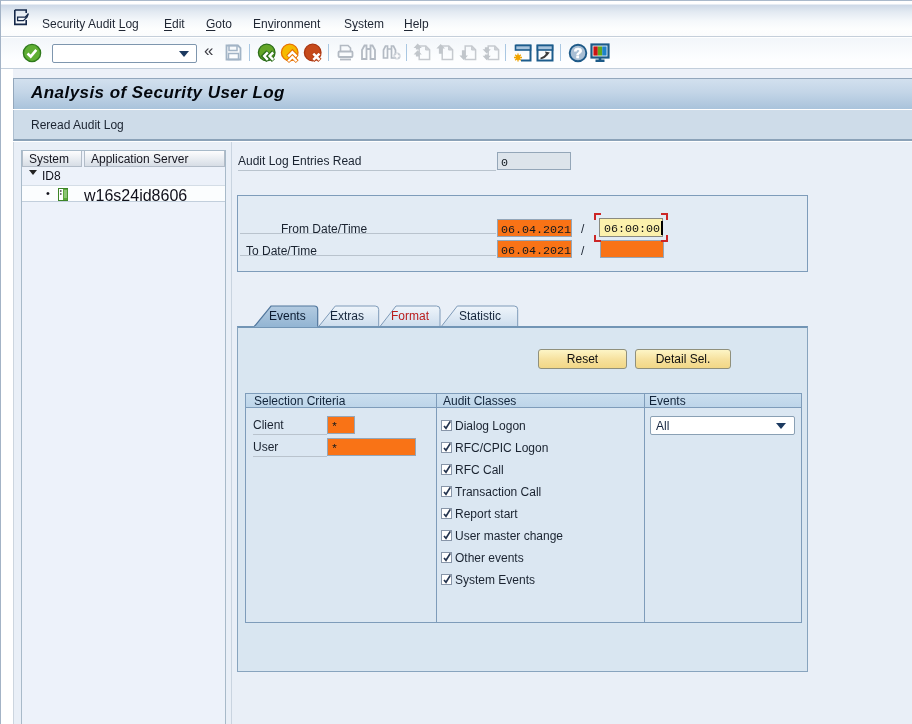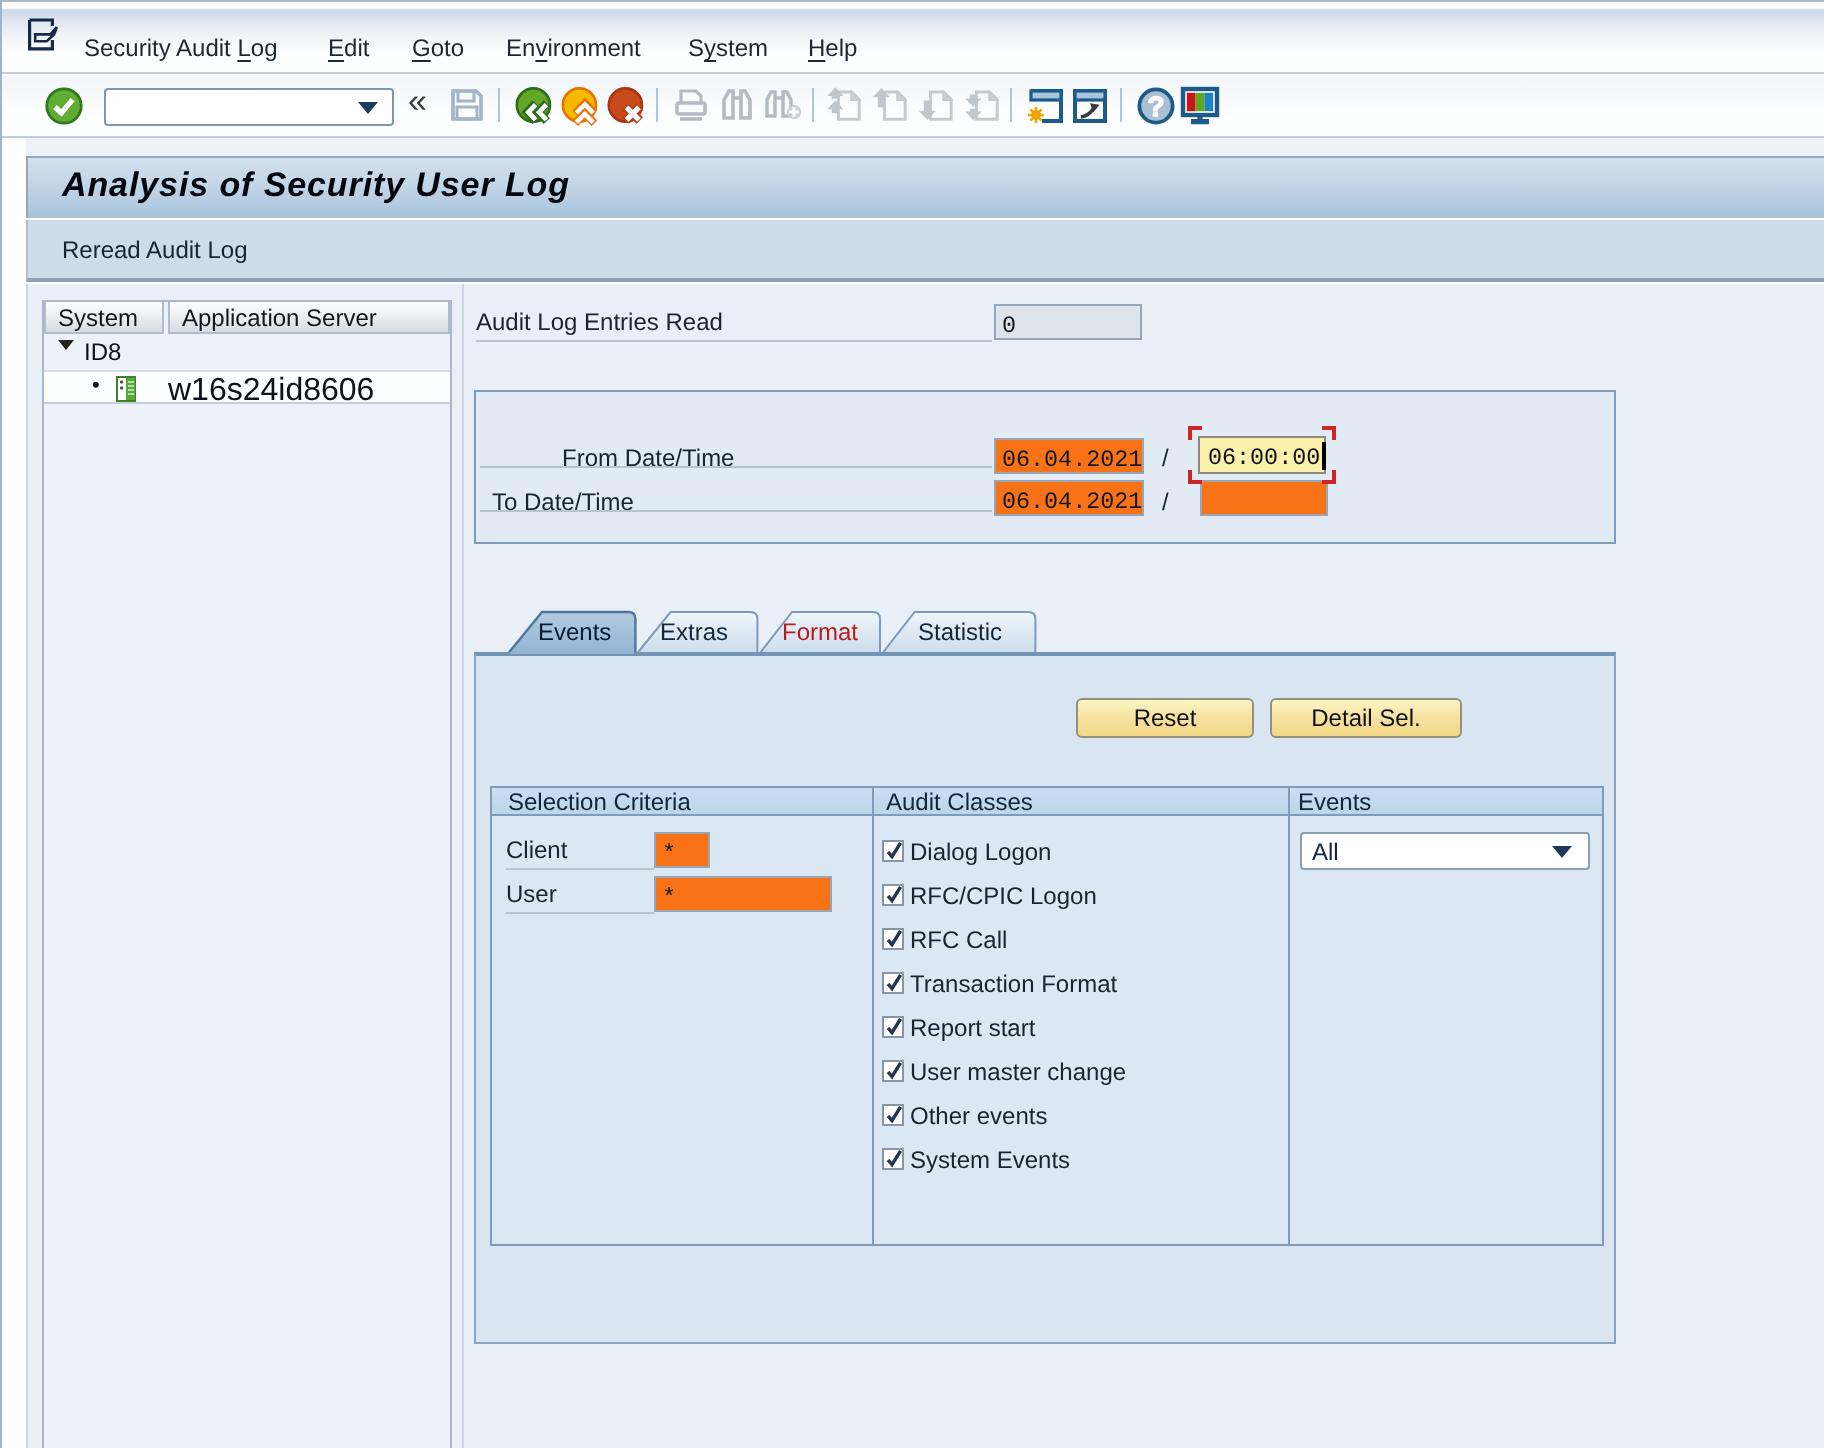--- a/index.html
+++ b/index.html
@@ -305,21 +305,21 @@
 <span class="lbl" style="left:455px; top:441px;">RFC/CPIC Logon</span>
 <svg class="abs" style="left:440px; top:462px;" width="14" height="15">
     <rect x="1.5" y="2.5" width="10" height="10" fill="#fff" stroke="#8795a8"></rect>
     <path d="M4 8 L6 10.3 L10.3 3.4" stroke="#24344f" stroke-width="1.7" fill="none"></path>
   </svg>
 <span class="lbl" style="left:455px; top:463px;">RFC Call</span>
 <svg class="abs" style="left:440px; top:484px;" width="14" height="15">
     <rect x="1.5" y="2.5" width="10" height="10" fill="#fff" stroke="#8795a8"></rect>
     <path d="M4 8 L6 10.3 L10.3 3.4" stroke="#24344f" stroke-width="1.7" fill="none"></path>
   </svg>
-<span class="lbl" style="left:455px; top:485px;">Transaction Format</span>
+<span class="lbl" style="left:455px; top:485px;">Transaction Call</span>
 <svg class="abs" style="left:440px; top:506px;" width="14" height="15">
     <rect x="1.5" y="2.5" width="10" height="10" fill="#fff" stroke="#8795a8"></rect>
     <path d="M4 8 L6 10.3 L10.3 3.4" stroke="#24344f" stroke-width="1.7" fill="none"></path>
   </svg>
 <span class="lbl" style="left:455px; top:507px;">Report start</span>
 <svg class="abs" style="left:440px; top:528px;" width="14" height="15">
     <rect x="1.5" y="2.5" width="10" height="10" fill="#fff" stroke="#8795a8"></rect>
     <path d="M4 8 L6 10.3 L10.3 3.4" stroke="#24344f" stroke-width="1.7" fill="none"></path>
   </svg>
 <span class="lbl" style="left:455px; top:529px;">User master change</span>

